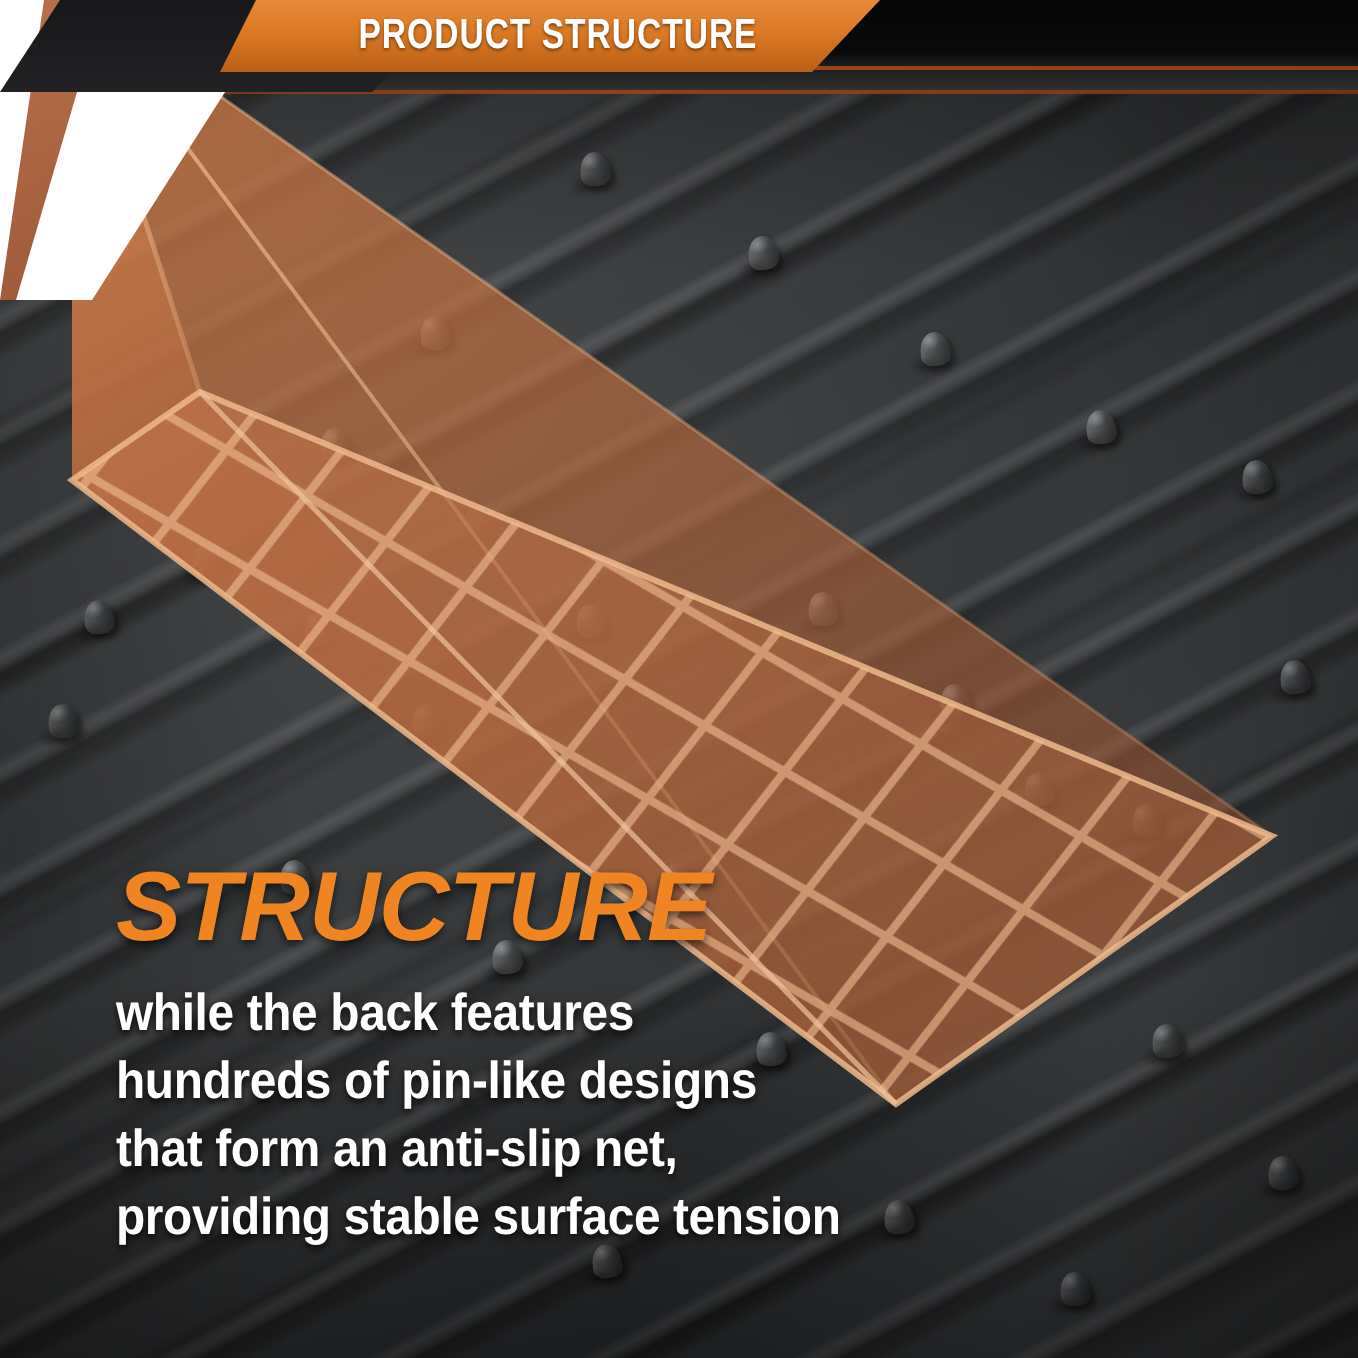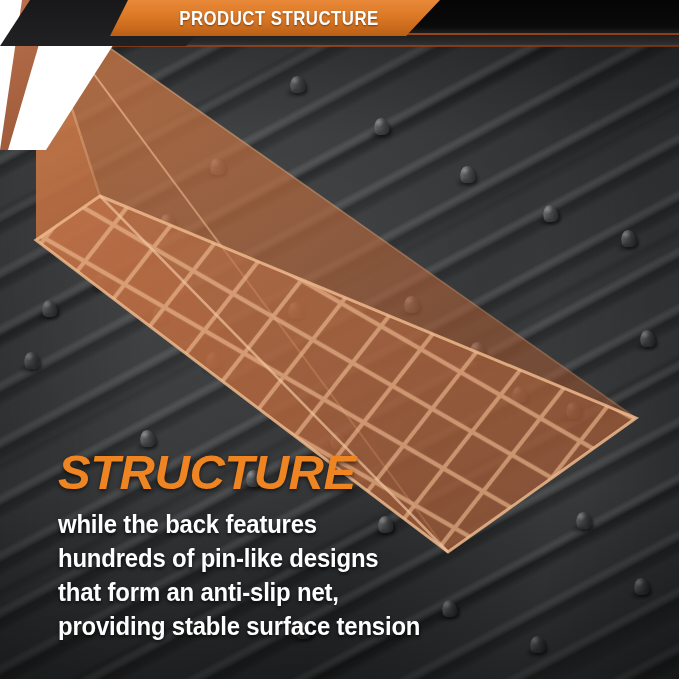--- a/index.html
+++ b/index.html
@@ -141,21 +141,21 @@
   }
 
   
   .zoom-panel{
     position:absolute;left:0;top:0;width:679px;height:679px;
     pointer-events:none;
   }
 
   
   .copy{
-    position:absolute;left:58px;top:448px;width:430px;
+    position:absolute;left:58px;top:430px;width:430px;
   }
   .headline{
     color:#ee8422;
     font-family:"Liberation Sans",sans-serif;
     font-weight:bold;
     font-style:italic;
     font-size:49px;
     line-height:1.0;
     letter-spacing:-0.5px;
     margin:0 0 10px 0;

